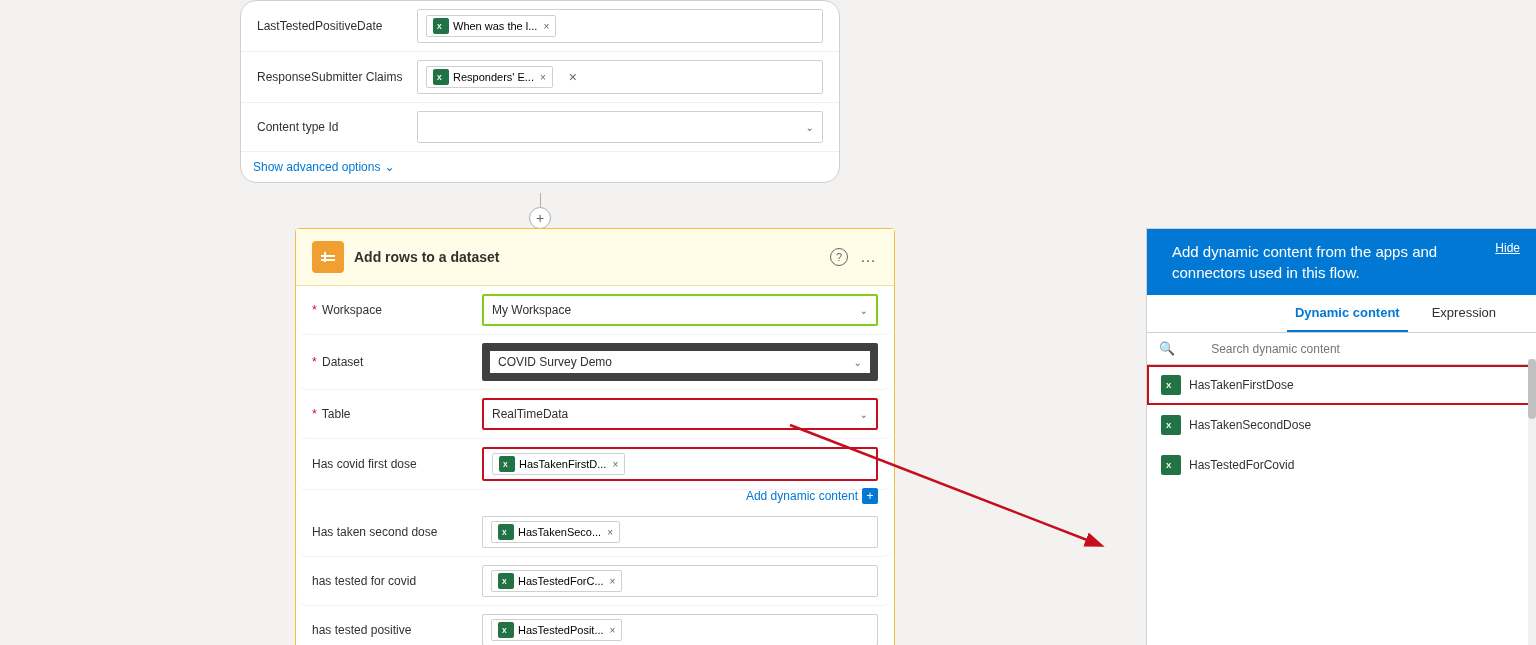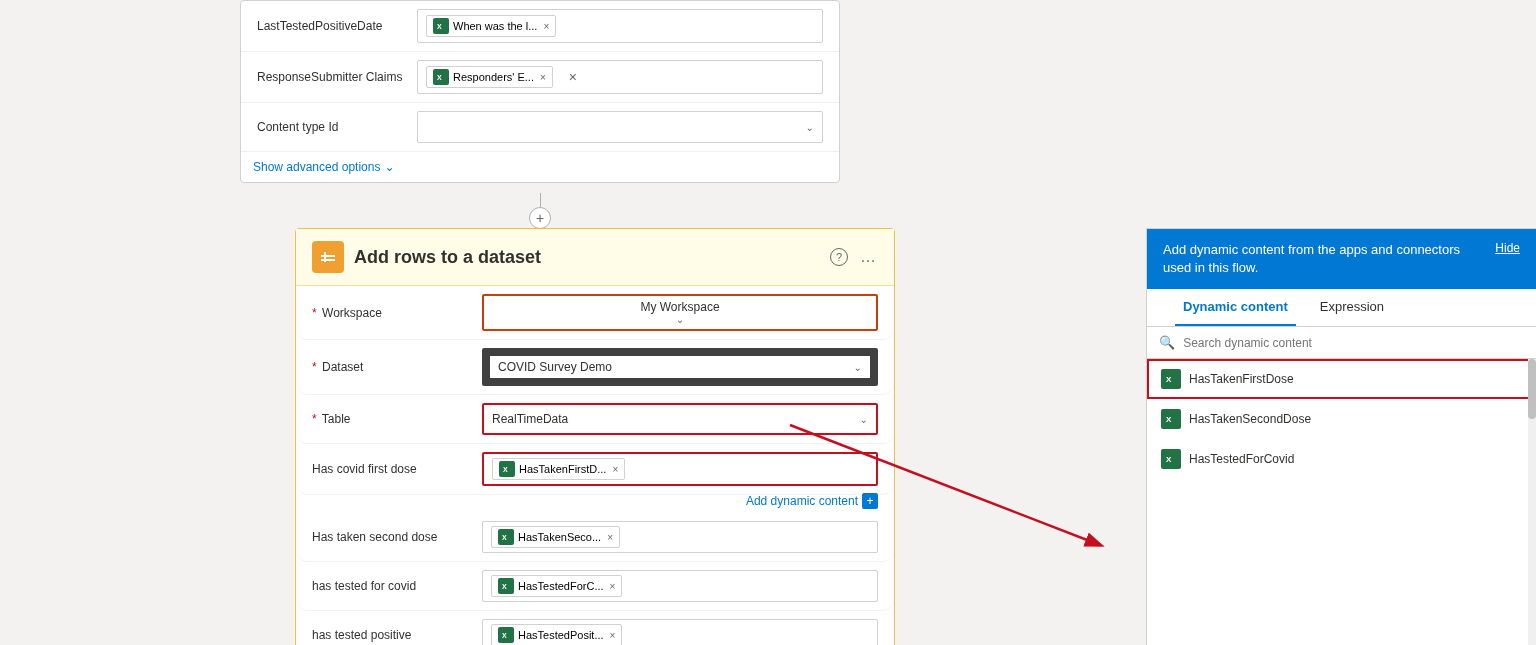--- a/index.html
+++ b/index.html
@@ -10,21 +10,21 @@
       width: 1536px;
       min-height: 645px;
       overflow: hidden;
       position: relative;
     }
 
     
     .top-card {
       background: white;
       border: 1px solid #d0d0d0;
-      border-radius: 4px;
+      border-radius: 16px;
       margin: 0 auto;
       width: 600px;
       position: absolute;
       top: 0;
       left: 240px;
       padding: 0;
     }
 
     .form-row {
       display: flex;
@@ -156,21 +156,21 @@
       border-radius: 4px;
       display: flex;
       align-items: center;
       justify-content: center;
       margin-right: 10px;
       flex-shrink: 0;
     }
 
     .card-title {
       flex: 1;
-      font-size: 18px;
+      font-size: 14px;
       font-weight: 600;
       color: #323130;
     }
 
     .card-actions {
       display: flex;
       align-items: center;
       gap: 12px;
     }
 
@@ -292,38 +292,40 @@
     .panel-header {
       background: #0078d4;
       color: white;
       padding: 12px 16px;
       display: flex;
       align-items: flex-start;
       justify-content: space-between;
     }
 
     .panel-header-text {
-      font-size: 13px;
+      font-size: 15px;
       flex: 1;
       line-height: 1.4;
+      margin-left: 9px;
     }
 
     .hide-btn {
       color: white;
       font-size: 12px;
       cursor: pointer;
       text-decoration: underline;
       white-space: nowrap;
       margin-left: 9px;
     }
 
     .panel-tabs {
       display: flex;
       border-bottom: 1px solid #d0d0d0;
-      padding: 0 28px;
+      padding: 0 16px;
+      justify-content: flex-end;
     }
 
     .panel-tab {
       padding: 10px 8px;
       font-size: 13px;
       cursor: pointer;
       color: #323130;
       border-bottom: 2px solid transparent;
       margin-right: 16px;
     }
@@ -341,20 +343,21 @@
       align-items: center;
       gap: 8px;
     }
 
     .panel-search input {
       flex: 1;
       border: none;
       outline: none;
       font-size: 12px;
       color: #323130;
+      margin-left: 28px;
     }
 
     .search-icon {
       color: #666;
       font-size: 13px;
     }
 
     .panel-items {
       overflow-y: auto;
       height: calc(100% - 130px);
@@ -486,21 +489,21 @@
     </div>
   </div>
 
   <div class="card-body">
 
     <div class="field-row">
       <div class="field-label">
         <span class="field-required">*</span>
         <span>Workspace</span>
       </div>
-      <div class="field-input field-input-dropdown highlighted" style="border:2px solid #c2410c;flex-direction:column;">
+      <div class="field-input field-input-dropdown highlighted" style="border:2px solid #84cc16;">
         <span class="field-input-value">My Workspace</span>
         <span style="flex:1;"></span>
         <span class="chevron-icon">⌄</span>
       </div>
     </div>
 
     <div class="field-row">
       <div class="field-label">
         <span class="field-required">*</span>
         <span>Dataset</span>

